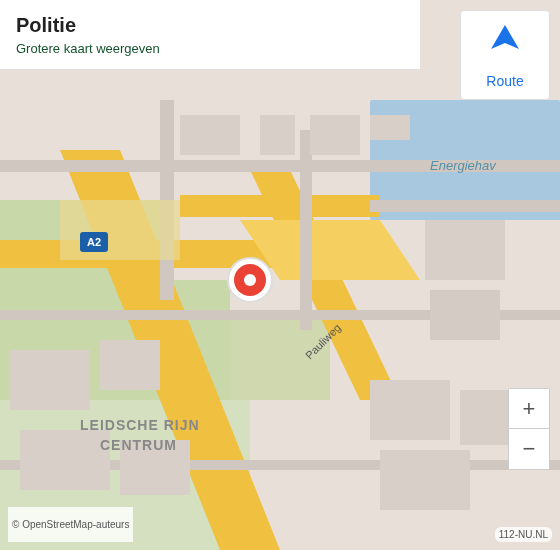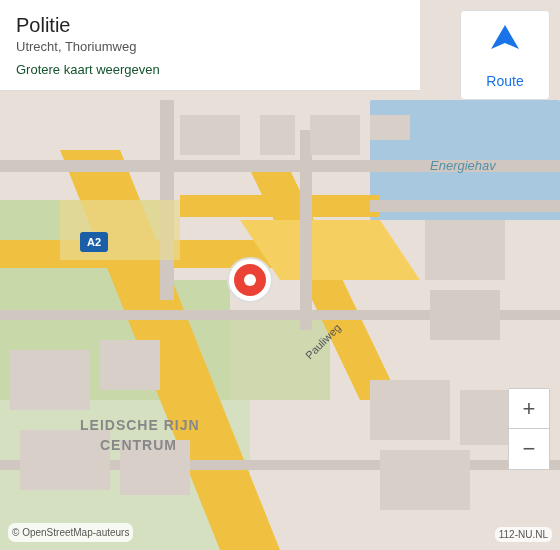--- a/index.html
+++ b/index.html
@@ -19,21 +19,21 @@
       left: 0;
       width: 420px;
       background: white;
       padding: 14px 16px 12px 16px;
       z-index: 10;
       border-bottom: 1px solid #ddd;
     }
 
     .info-panel .title {
       font-size: 20px;
-      font-weight: normal;
+      font-weight: bold;
       color: #222;
       margin-bottom: 2px;
     }
 
     .info-panel .subtitle {
       font-size: 13px;
       color: #555;
       margin-bottom: 6px;
     }
 
@@ -137,23 +137,22 @@
       border-radius: 6px;
     }
 
     .attribution-left {
       position: absolute;
       bottom: 8px;
       left: 8px;
       font-size: 10px;
       color: #555;
       background: rgba(255,255,255,0.8);
-      padding: 4px 4px;
-      z-index: 10;
-      border-radius: 7px;
+      padding: 12px 4px;
+      z-index: 10;
     }
   </style>
 </head>
 <body>
 
 <div class="map-area">
   <svg class="map-bg" viewBox="0 0 560 550" xmlns="http://www.w3.org/2000/svg">
 
     <rect width="560" height="550" fill="#e8e0d8"></rect>
 
@@ -213,21 +212,20 @@
     <text x="100" y="450" font-size="14" font-weight="bold" fill="#888" font-family="Arial" letter-spacing="1">CENTRUM</text>
 
     <circle cx="250" cy="280" r="22" fill="white" stroke="#ddd" stroke-width="2"></circle>
     <circle cx="250" cy="280" r="16" fill="#ea4335"></circle>
     <circle cx="250" cy="280" r="6" fill="white"></circle>
   </svg>
 </div>
 
 <div class="info-panel">
   <div class="title">Politie</div>
-  <div class="subtitle">Utrecht, Thoriumweg</div>
   <a class="larger-map" href="#">Grotere kaart weergeven</a>
 </div>
 
 <div class="route-btn">
   <svg class="route-arrow" viewBox="0 0 36 36" xmlns="http://www.w3.org/2000/svg">
     <polygon points="18,4 32,28 18,22 4,28" fill="#1a73e8"></polygon>
   </svg>
   <span class="route-label">Route</span>
 </div>
 

